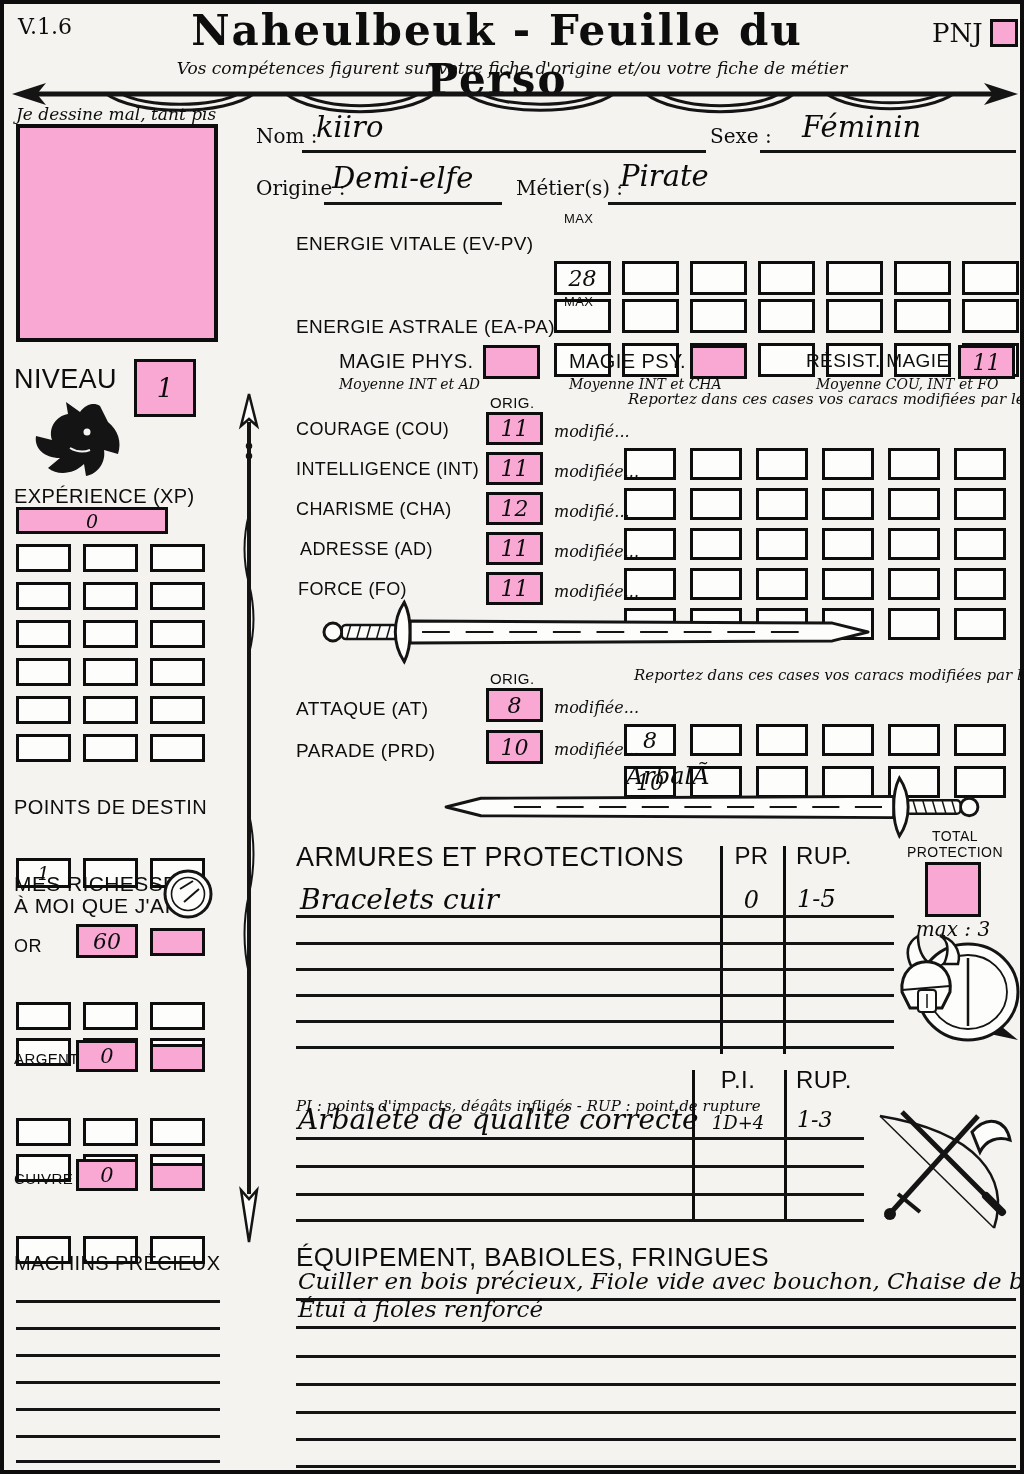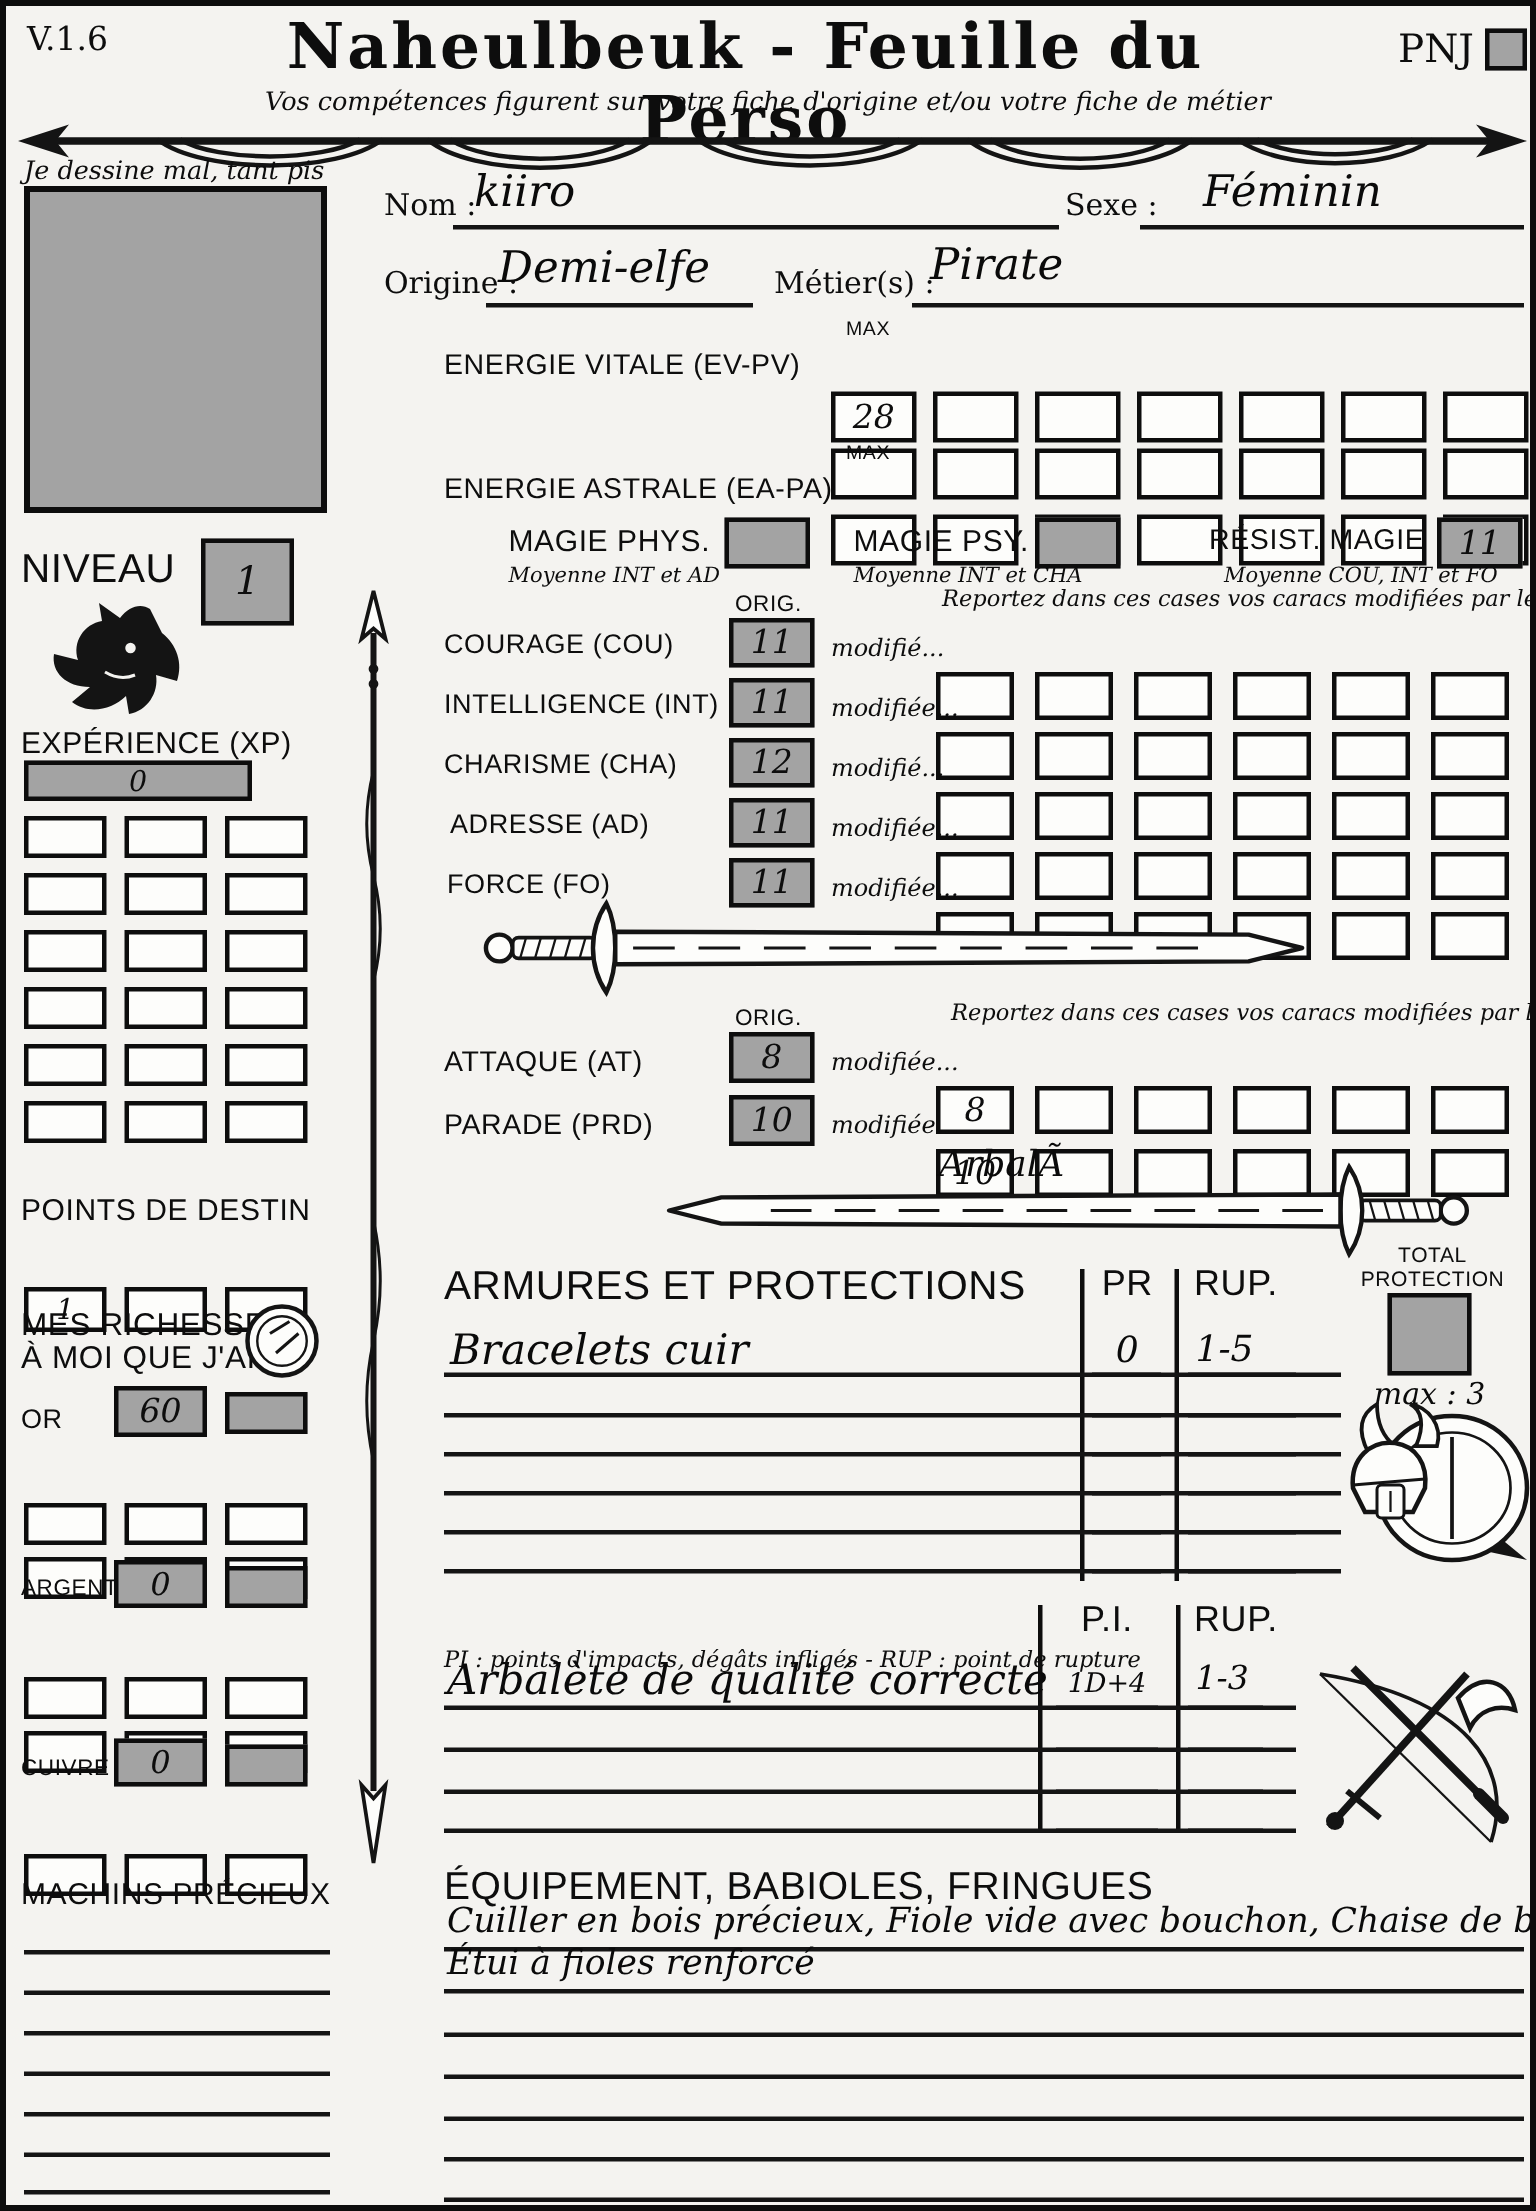--- a/index.html
+++ b/index.html
@@ -3,21 +3,21 @@
 <meta charset="utf-8">
 <style>
   html,body{margin:0;padding:0;background:#8b8b8b;}
   .sheet{position:relative;width:1024px;height:1474px;margin:0 auto;background:#f4f3f0;
          border:4px solid #0d0d0d;box-sizing:border-box;overflow:hidden;
          font-family:"Liberation Sans",sans-serif;color:#0d0d0d;}
   .lbl{position:absolute;font-family:"Liberation Sans",sans-serif;font-weight:400;letter-spacing:.4px;white-space:nowrap;}
   .serif{position:absolute;font-family:"DejaVu Serif",serif;white-space:nowrap;}
   .it{font-style:italic;}
   .hw{position:absolute;font-family:"DejaVu Serif",serif;font-style:italic;font-weight:500;white-space:nowrap;color:#0a0a0a;}
-  .box{position:absolute;border:3px solid #0d0d0d;background:#a3a3a3;box-sizing:border-box;}
+  .box{position:absolute;border:3px solid #0d0d0d;background:#f9a8d4;box-sizing:border-box;}
   .ul{position:absolute;height:3px;background:#141414;}
   .vbar{position:absolute;width:3px;background:#0d0d0d;}
   .row{position:absolute;display:flex;gap:11px;margin-top:36px;}
   .row.sm{gap:14px;}
   .cell{width:57px;height:34px;border:3px solid #0d0d0d;background:#fdfdfb;box-sizing:border-box;
         display:flex;align-items:center;justify-content:center;
         font-family:"DejaVu Serif",serif;font-style:italic;font-size:22px;}
   .cell.sm{width:52px;height:32px;}
   .grid3{position:absolute;display:grid;grid-template-columns:repeat(3,55px);gap:10px 12px;}
   .sbox{width:55px;height:28px;border:3px solid #0d0d0d;background:#fdfdfb;box-sizing:border-box;

